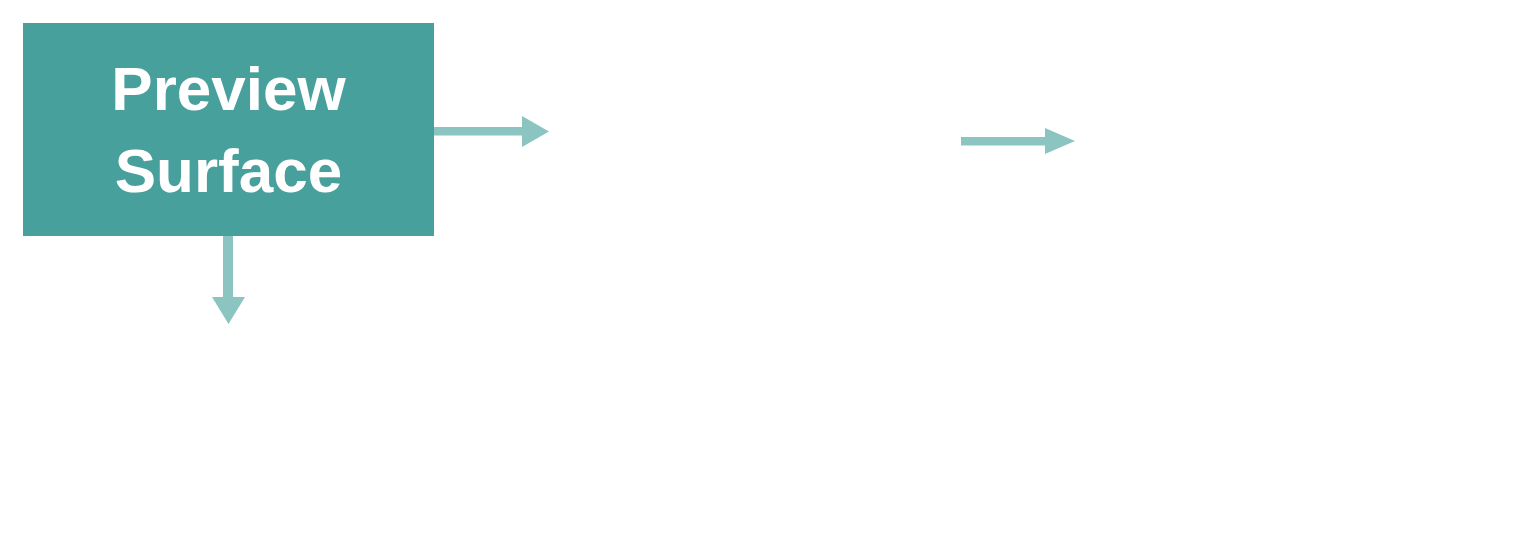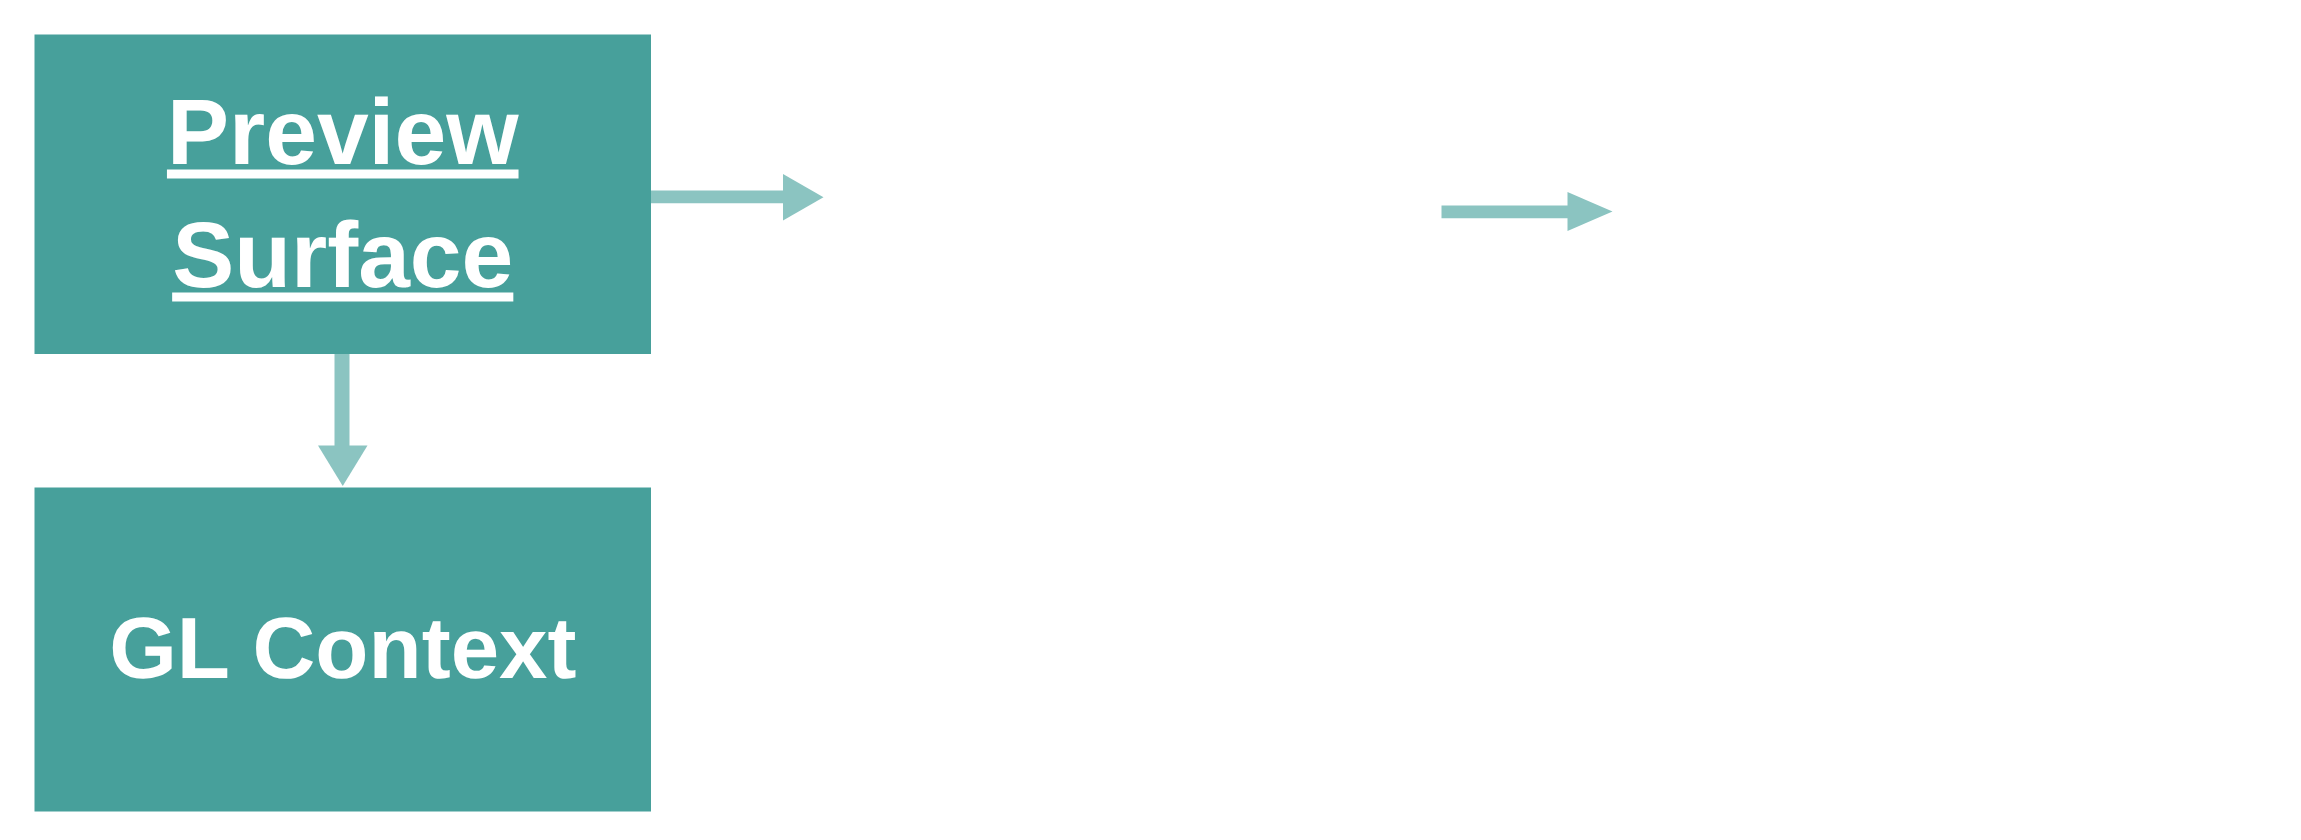--- a/index.html
+++ b/index.html
@@ -38,21 +38,20 @@
   .node-preview-surface {
     left: 23px;
     top: 23px;
     width: 411px;
     height: 213px;
     font-size: 62px;
     line-height: 82px;
   }
   .node-preview-surface .node-label {
     max-width: 300px; 
-    text-decoration: underline;
   }
   .node-render {
     left: 549px;
     top: 23px;
     width: 413px;
     height: 214px;
     font-size: 63px;
     line-height: 76px;
   }
   .node-glreadpixels {
@@ -94,17 +93,14 @@
       <polygon points="212,297 245,297 228.5,324" fill="#8bc4c1"></polygon>
     </g>
   </svg>
 
   <div class="node node-preview-surface">
     <span class="node-label">Preview Surface</span>
   </div>
 
 
 
-  <div class="node node-gl-context">
-    <span class="node-label">GL Context</span>
-  </div>
 
 </div>
 
 </body></html>

